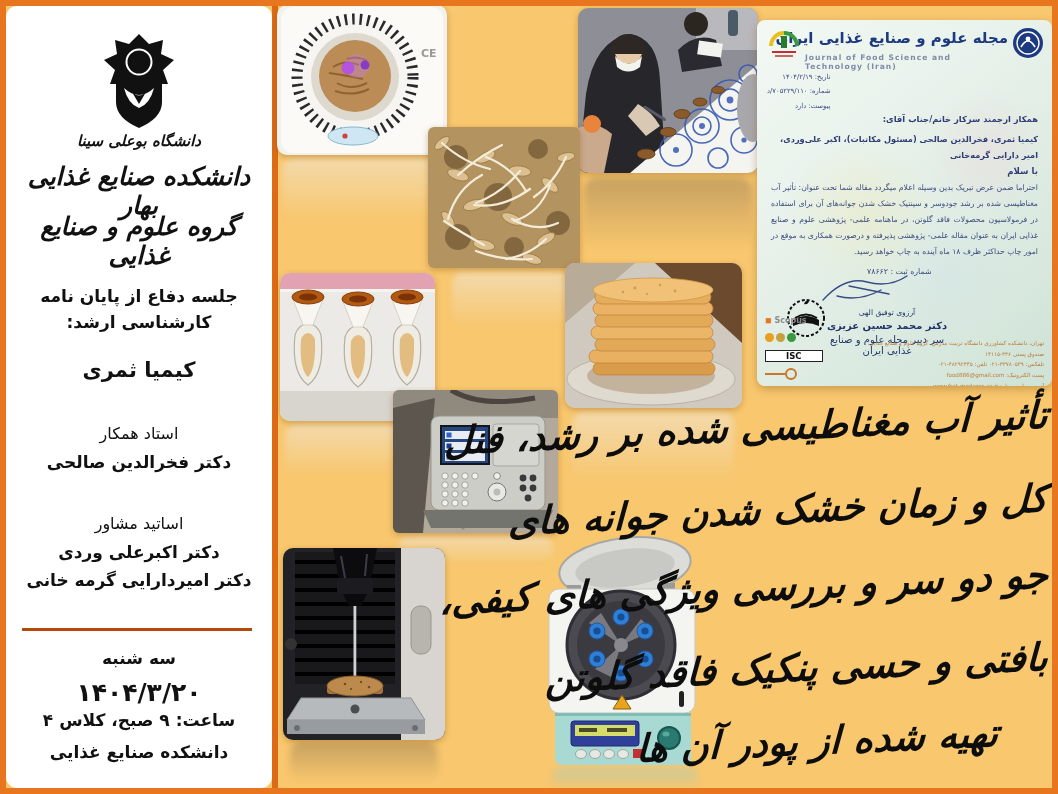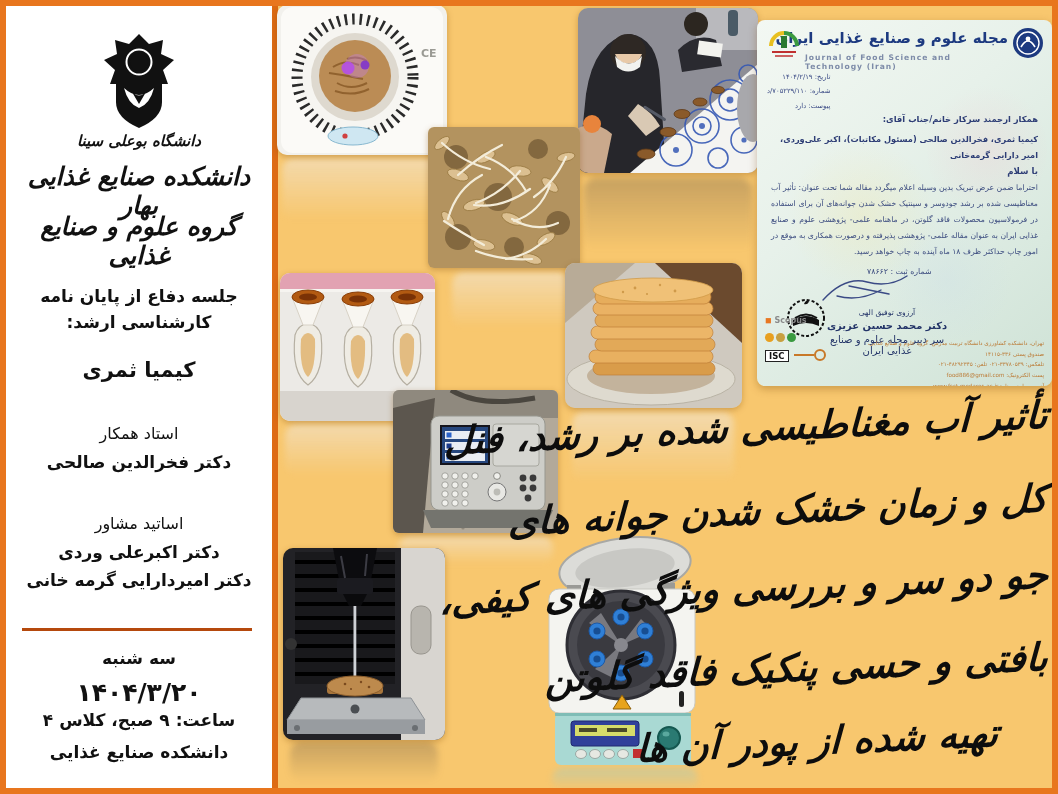--- a/index.html
+++ b/index.html
@@ -2,21 +2,21 @@
 <html lang="fa"><head>
 <meta charset="utf-8">
 <style>
   html,body{margin:0;padding:0;background:#888;}
   #poster{position:relative;width:1058px;height:794px;background:#F8C76E;overflow:hidden;
           font-family:"DejaVu Sans",sans-serif;}
   .abs{position:absolute;}
   
   #frame{position:absolute;inset:0;border:6px solid #E8761E;pointer-events:none;z-index:60;}
   
-  #sidebar{position:absolute;left:6px;top:6px;width:266px;height:782px;background:#ffffff;z-index:5;}
+  #sidebar{position:absolute;left:6px;top:6px;width:266px;height:782px;background:#ffffff;z-index:5;border-radius:11px;}
   #side-sep{position:absolute;left:272px;top:6px;width:6px;height:782px;background:#DD6B15;z-index:6;}
   .side-txt{position:absolute;left:0;width:266px;text-align:center;color:#111;direction:rtl;}
   .callig{font-family:"DejaVu Serif",serif;font-style:italic;font-weight:bold;}
   .side-divider{position:absolute;left:16px;top:622px;width:230px;height:3px;background:#B5490D;}
   
   .photo{position:absolute;border-radius:10px;overflow:hidden;box-shadow:0 2px 6px rgba(130,75,10,.35);z-index:10;}
   .photo svg{display:block;}
   .refl{position:absolute;border-radius:12px;filter:blur(3px);z-index:4;}
   .r-light{background:linear-gradient(to bottom,rgba(240,230,214,.6),rgba(248,199,110,0));}
   .r-dark{background:linear-gradient(to bottom,rgba(120,100,75,.38),rgba(248,199,110,0));}
@@ -34,21 +34,21 @@
   #cert .greet{position:absolute;right:14px;top:146px;font-size:8.6px;font-weight:bold;color:#2e3e76;}
   #cert .body{position:absolute;right:14px;left:14px;top:160px;font-size:7.7px;color:#3d4d80;line-height:2.08;text-align:justify;}
   #cert .regno{position:absolute;left:110px;top:247px;font-size:7.8px;color:#3d4d80;}
   #cert .sig{position:absolute;left:60px;top:288px;width:140px;text-align:center;color:#233468;}
   #cert .sig .l1{font-size:7.6px;font-weight:normal;}
   #cert .sig .l2{font-size:10px;font-weight:bold;margin-top:3px;}
   #cert .sig .l3{font-size:10px;font-weight:normal;margin-top:3px;}
   #cert .addr{position:absolute;right:8px;top:318px;width:180px;font-size:5.6px;color:#bb7a35;line-height:1.9;text-align:right;}
   #cert .logos{position:absolute;left:8px;top:296px;width:70px;direction:ltr;}
   #cert .logos .lg{font-size:8px;font-weight:bold;}
-  .scopus-t{color:#8a8a8a;} .isc-box{display:inline-block;border:1.5px solid #222;color:#111;padding:0 3px;font-size:8.5px;font-weight:bold;margin-top:4px;background:#fff;}
+  .scopus-t{color:#8a8a8a;} .isc-box{display:inline-block;border:1.5px solid #222;color:#111;padding:0 20px;font-size:8.5px;font-weight:bold;margin-top:4px;background:#fff;}
   .dotrow span{display:inline-block;width:9px;height:9px;border-radius:50%;margin:3px 2px 0 0;vertical-align:middle;}
   
   .thesis-line{position:absolute;right:10px;white-space:nowrap;direction:rtl;color:#0d0d0d;z-index:15;
                font-family:"DejaVu Serif",serif;font-style:italic;font-weight:bold;font-size:38px;
                transform:rotate(-2.5deg) skewX(-4deg);}
 </style>
 </head>
 <body>
 
 <div id="poster">

